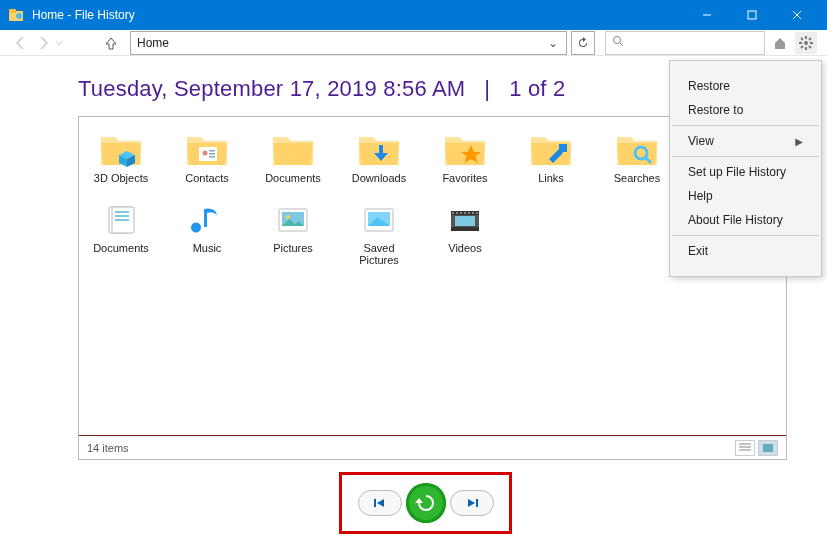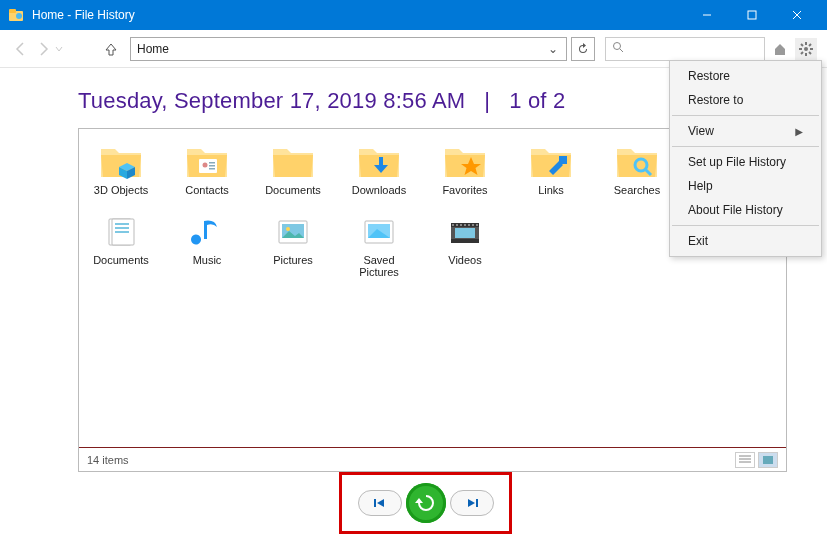--- a/index.html
+++ b/index.html
@@ -23,21 +23,21 @@
     padding: 0 8px;
   }
   .titlebar .app-icon {
     width: 16px; height: 16px; margin-right: 8px;
   }
   .titlebar .title { flex: 1; font-size: 12px; }
   .win-controls { display: flex; gap: 0; }
   .win-btn { width: 45px; height: 30px; display:flex; align-items:center; justify-content:center; }
   .win-btn svg { stroke: #fff; }
   .toolbar {
-    height: 38px;
+    height: 26px;
     display: flex;
     align-items: center;
     padding: 0 10px;
     gap: 0;
     border-bottom: 1px solid #e5e5e5;
   }
   .navbtn {
     width: 22px; height: 22px; display:flex; align-items:center; justify-content:center;
     color: #888;
   }
@@ -121,21 +121,21 @@
   }
   
   .dropdown {
     position:absolute;
     right: 5px; top: 60px;
     width: 153px;
     background:#f4f4f4;
     border:1px solid #c8c8c8;
     box-shadow: 2px 2px 6px rgba(0,0,0,.18);
     z-index: 50;
-    padding: 3px 0;
+    padding: 13px 0;
   }
   .dd-item {
     padding: 5px 18px;
     font-size: 12px;
     color:#222;
     display:flex; align-items:center;
   }
   .dd-item .sub { margin-left:auto; color:#555; font-size:10px;}
   .dd-sep { height:1px; background:#ccc; margin:3px 2px;}
   

